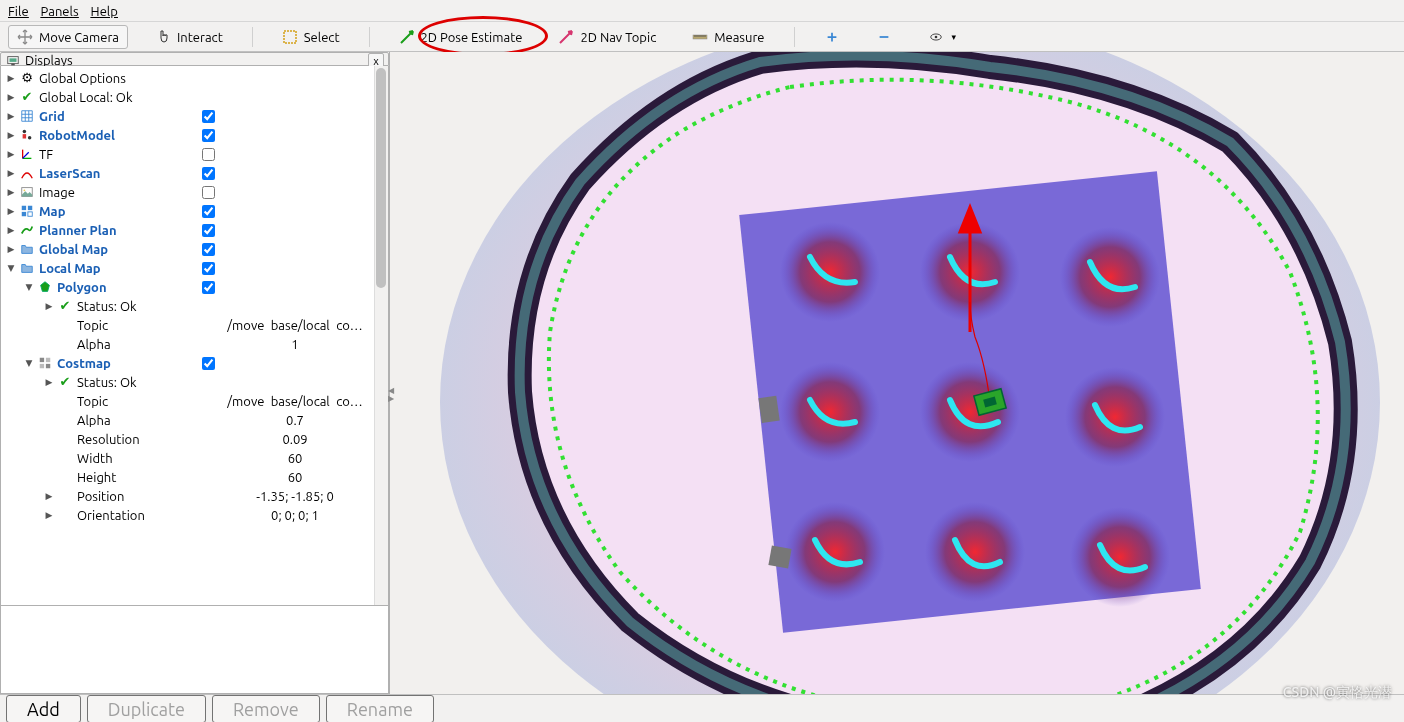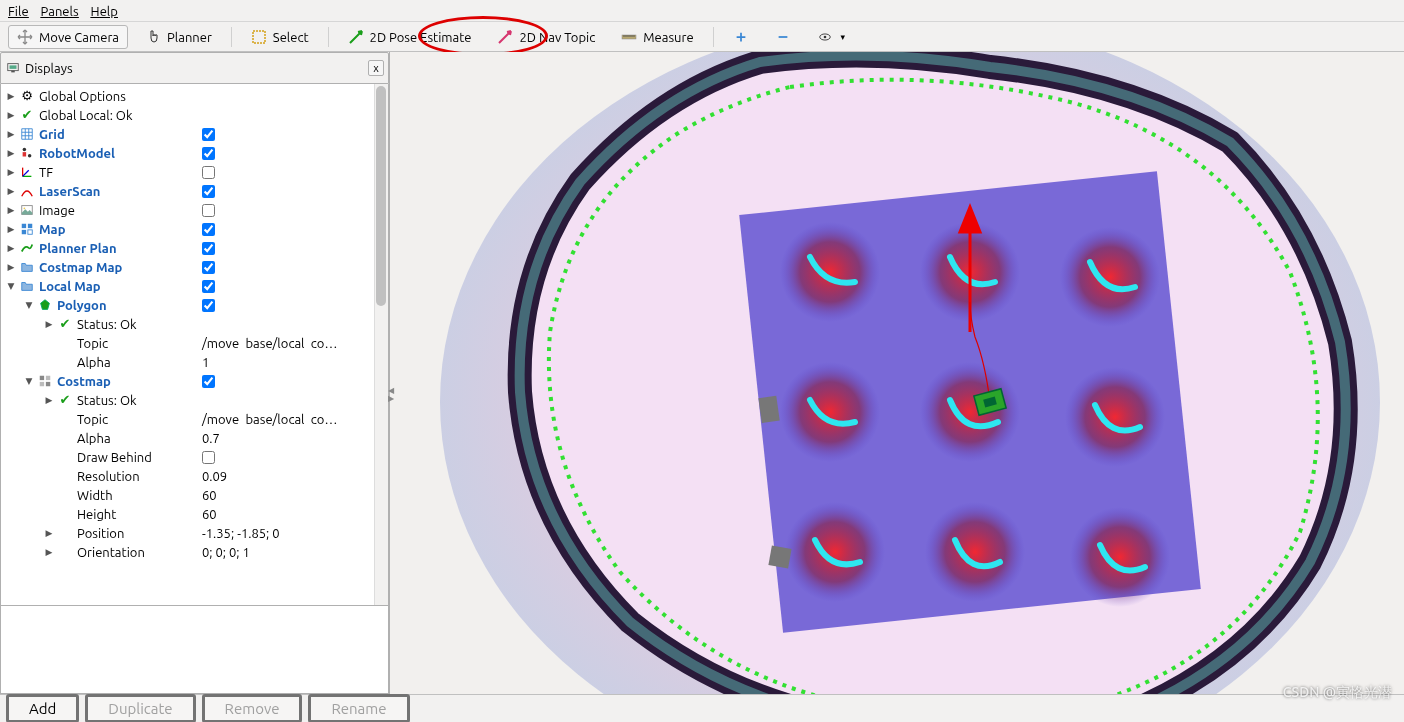--- a/index.html
+++ b/index.html
@@ -4,60 +4,60 @@
 <style>
 * { box-sizing: border-box; margin: 0; padding: 0; font-family: "Ubuntu", "DejaVu Sans", sans-serif; }
 body { width: 1404px; height: 722px; background: #f2f1f0; overflow: hidden; position: relative; }
 
 
 .menubar { height: 22px; display: flex; align-items: center; padding-left: 8px; gap: 12px; font-size: 13px; background: #f2f1f0; border-bottom: 1px solid #d6d6d6; }
 .menubar span { cursor: default; text-decoration: underline; }
 .menubar span u { text-decoration: underline; }
 
 
-.toolbar { height: 30px; display: flex; align-items: center; padding: 0 8px; gap: 8px; font-size: 13px; background: #f2f1f0; border-bottom: 1px solid #c0c0c0; position: relative; }
+.toolbar { height: 30px; display: flex; align-items: center; padding: 0 8px; gap: 18px; font-size: 13px; background: #f2f1f0; border-bottom: 1px solid #c0c0c0; position: relative; }
 .tool-btn { display: inline-flex; align-items: center; gap: 6px; padding: 3px 8px; border: 1px solid transparent; border-radius: 2px; cursor: default; }
 .tool-btn.selected { border: 1px solid #b8b8b8; border-radius: 3px; background: #f6f6f6; }
 .tool-sep { width: 1px; height: 20px; background: #d0d0d0; margin: 0 2px; }
 .tool-icon { width: 16px; height: 16px; display: inline-flex; align-items: center; justify-content: center; }
 
 
 .circle-annotation { position: absolute; border: 3px solid #d00; border-radius: 50%; pointer-events: none; }
 
 
 .main { display: flex; height: calc(722px - 22px - 30px - 28px); }
 
 
 .displays-panel { width: 390px; display: flex; flex-direction: column; border-right: 1px solid #b0b0b0; background: #f2f1f0; }
-.panel-header { height: 32px; display: flex; align-items: center; padding: 0 4px; border: 1px solid #b0b0b0; border-radius: 2px 2px 0 0; font-size: 13px; background: #f2f1f0; }
+.panel-header { height: 14px; display: flex; padding: 0 4px; border: 1px solid #b0b0b0; border-radius: 2px 2px 0 0; font-size: 13px; background: #f2f1f0; }
 .panel-header .spacer { flex: 1; }
 .close-x { width: 16px; height: 16px; border: 1px solid #b0b0b0; border-radius: 2px; display: flex; align-items: center; justify-content: center; font-size: 11px; cursor: default; background: #f6f6f6; }
 .panel-body { flex: 1; display: flex; flex-direction: column; border: 1px solid #b0b0b0; border-top: none; overflow: hidden; }
 .tree-scroll { flex: 1; overflow-y: auto; background: #fff; position: relative; }
 .tree { font-size: 13px; padding: 2px 0; }
 .tree-row { display: flex; align-items: center; height: 19px; padding-left: 4px; cursor: default; }
 .tree-arrow { width: 12px; display: inline-flex; justify-content: center; color: #555; font-size: 9px; }
 .tree-icon { width: 16px; height: 16px; margin: 0 4px 0 2px; display: inline-flex; align-items: center; justify-content: center; }
 .tree-label { flex: 0 0 auto; }
 .tree-label.bold { font-weight: bold; color: #1a5fb4; }
 .tree-spacer { flex: 1; }
-.tree-value { width: 190px; text-align: left; padding-left: 4px; overflow: hidden; text-overflow: ellipsis; white-space: nowrap; }
+.tree-value { width: 190px; text-align: center; padding-left: 4px; overflow: hidden; text-overflow: ellipsis; white-space: nowrap; }
 .tree-check { width: 190px; padding-left: 4px; }
 .tree-check input { vertical-align: middle; }
 .color-swatch { display: inline-block; width: 12px; height: 12px; background: #000; border: 1px solid #888; margin-right: 4px; vertical-align: middle; }
 .indent-1 { padding-left: 22px; }
 .indent-2 { padding-left: 42px; }
 .scrollbar-stub { position: absolute; right: 0; top: 0; bottom: 0; width: 14px; background: #f2f1f0; border-left: 1px solid #ddd; }
 .scrollbar-thumb { position: absolute; right: 2px; top: 2px; width: 10px; height: 220px; background: #c0c0c0; border-radius: 5px; }
 
 .desc-box { height: 88px; border-top: 1px solid #b0b0b0; background: #fff; }
 
 
 .bottom-bar { height: 28px; display: flex; align-items: center; gap: 6px; padding: 0 6px; background: #f2f1f0; border-top: 1px solid #c0c0c0; }
-.bottom-btn { padding: 3px 20px; border: 3px solid #737373; border-radius: 3px; font-size: 15px; background: #f6f5f4; cursor: default; }
+.bottom-btn { padding: 3px 20px; border: 1px solid #737373; border-radius: 3px; font-size: 18px; background: #f6f5f4; cursor: default; }
 .bottom-btn.disabled { color: #a0a0a0; text-align: center; }
 
 
 .viewport { flex: 1; position: relative; background: #e8e8e8; overflow: hidden; }
 .viz { position: absolute; inset: 0; }
 .grid-bg { position: absolute; inset: 0; background: #f2f0ee; }
 .map-costmap { position: absolute; left: 40px; top: -30px; width: 970px; height: 720px; }
 
 
 .splitter { position: absolute; left: 387px; top: 384px; width: 8px; height: 22px; display: flex; flex-direction: column; justify-content: center; align-items: center; gap: 2px; }
@@ -86,21 +86,21 @@
         </svg>
       </span>
     <span>Move Camera</span>
   </div>
   <div class="tool-btn">
     <span class="tool-icon">
         <svg viewBox="0 0 16 16" width="16" height="16">
           <path d="M6 2 L6 9 Q6 13 9 13 Q12 13 12 9 L12 6 Q10 5 10 7 L10 6 Q8 5 8 7 L8 2 Q6 2 6 2 Z" fill="none" stroke="#333" stroke-width="1"></path>
         </svg>
       </span>
-    <span>Planner</span>
+    <span>Interact</span>
   </div>
   <div class="tool-sep"></div>
   <div class="tool-btn">
     <span class="tool-icon">
         <svg viewBox="0 0 16 16" width="16" height="16">
           <rect x="2" y="2" width="12" height="12" fill="none" stroke="#d4a017" stroke-width="1.5" stroke-dasharray="2,1"></rect>
         </svg>
       </span>
     <span>Select</span>
   </div>
@@ -278,21 +278,21 @@
               <span class="tree-spacer"></span>
               <span class="tree-check"><input type="checkbox" checked="" style=""></span>
             </div>
           <div class="tree-row">
               <span class="tree-arrow">▶</span>
               <span class="tree-icon">
                 <svg viewBox="0 0 16 16" width="14" height="14">
                   <path d="M2 4 L6 4 L7 6 L14 6 L14 13 L2 13 Z" fill="#8db6e0" stroke="#3a87d4"></path>
                 </svg>
               </span>
-              <span class="tree-label bold">Costmap Map</span>
+              <span class="tree-label bold">Global Map</span>
               <span class="tree-spacer"></span>
               <span class="tree-check"><input type="checkbox" checked="" style=""></span>
             </div>
           <div class="tree-row">
               <span class="tree-arrow">▼</span>
               <span class="tree-icon">
                 <svg viewBox="0 0 16 16" width="14" height="14">
                   <path d="M2 4 L6 4 L7 6 L14 6 L14 13 L2 13 Z" fill="#8db6e0" stroke="#3a87d4"></path>
                 </svg>
               </span>
@@ -357,27 +357,20 @@
               <span class="tree-label">Topic</span>
               <span class="tree-spacer"></span>
               <span class="tree-value">/move_base/local_co…</span>
             </div>
           <div class="tree-row indent-2">
               <span class="tree-arrow"></span>
               <span class="tree-icon"></span>
               <span class="tree-label">Alpha</span>
               <span class="tree-spacer"></span>
               <span class="tree-value">0.7</span>
-            </div>
-          <div class="tree-row indent-2">
-              <span class="tree-arrow"></span>
-              <span class="tree-icon"></span>
-              <span class="tree-label">Draw Behind</span>
-              <span class="tree-spacer"></span>
-              <span class="tree-check"><input type="checkbox" style=""></span>
             </div>
           <div class="tree-row indent-2">
               <span class="tree-arrow"></span>
               <span class="tree-icon"></span>
               <span class="tree-label">Resolution</span>
               <span class="tree-spacer"></span>
               <span class="tree-value">0.09</span>
             </div>
           <div class="tree-row indent-2">
               <span class="tree-arrow"></span>

